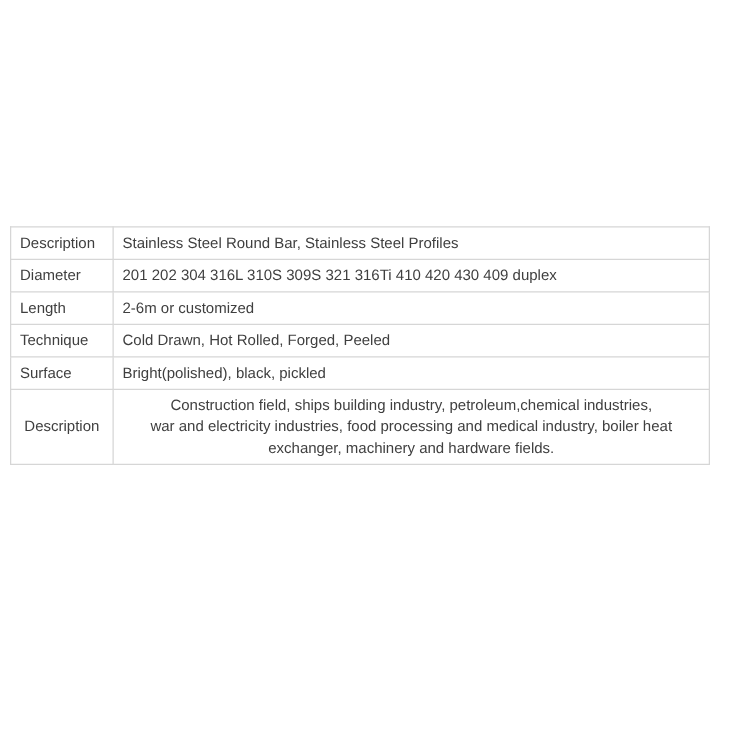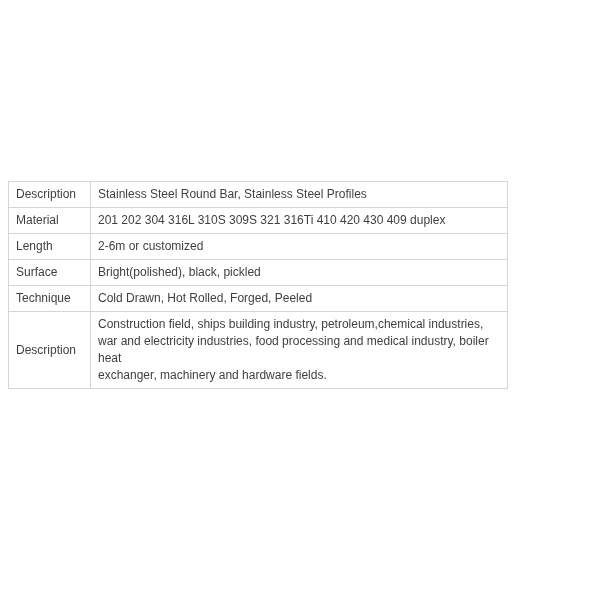--- a/index.html
+++ b/index.html
@@ -6,21 +6,21 @@
   html, body {
     width: 600px;
     height: 600px;
     background: #ffffff;
     font-family: "Liberation Sans", "DejaVu Sans", sans-serif;
   }
   .spec-table-wrap {
     position: absolute;
     left: 8px;
     top: 181px;
-    width: 500px;
+    width: 560px;
   }
   table.spec-table {
     width: 100%;
     border-collapse: collapse;
     table-layout: fixed;
   }
   table.spec-table td {
     border: 1px solid #d6d6d6;
     font-size: 12px;
     line-height: 17px;
@@ -34,47 +34,48 @@
   }
   td.spec-value {
     white-space: pre-line;
     margin-left: 32px;
   }
   tr.spec-row-single td {
     height: 26px;
   }
   tr.spec-row-multi td {
     height: 58px;
+    text-align: center;
   }
 </style>
 </head>
 <body>
 
 <div class="spec-table-wrap">
   <table class="spec-table">
     <tbody>
       <tr class="spec-row-single">
         <td class="spec-label">Description</td>
         <td class="spec-value">Stainless Steel Round Bar, Stainless Steel Profiles</td>
       </tr>
       <tr class="spec-row-single">
-        <td class="spec-label">Material</td>
+        <td class="spec-label">Diameter</td>
         <td class="spec-value">201 202 304 316L 310S 309S 321 316Ti 410 420 430 409 duplex</td>
       </tr>
       <tr class="spec-row-single">
         <td class="spec-label">Length</td>
         <td class="spec-value">2-6m or customized</td>
       </tr>
       <tr class="spec-row-single">
+        <td class="spec-label">Technique</td>
+        <td class="spec-value">Cold Drawn, Hot Rolled, Forged, Peeled</td>
+      </tr>
+      <tr class="spec-row-single">
         <td class="spec-label">Surface</td>
         <td class="spec-value">Bright(polished), black, pickled</td>
-      </tr>
-      <tr class="spec-row-single">
-        <td class="spec-label">Technique</td>
-        <td class="spec-value">Cold Drawn, Hot Rolled, Forged, Peeled</td>
       </tr>
       <tr class="spec-row-multi">
         <td class="spec-label">Description</td>
         <td class="spec-value">Construction field, ships building industry, petroleum,chemical industries,
 war and electricity industries, food processing and medical industry, boiler heat
 exchanger, machinery and hardware fields.</td>
       </tr>
     </tbody>
   </table>
 </div>

